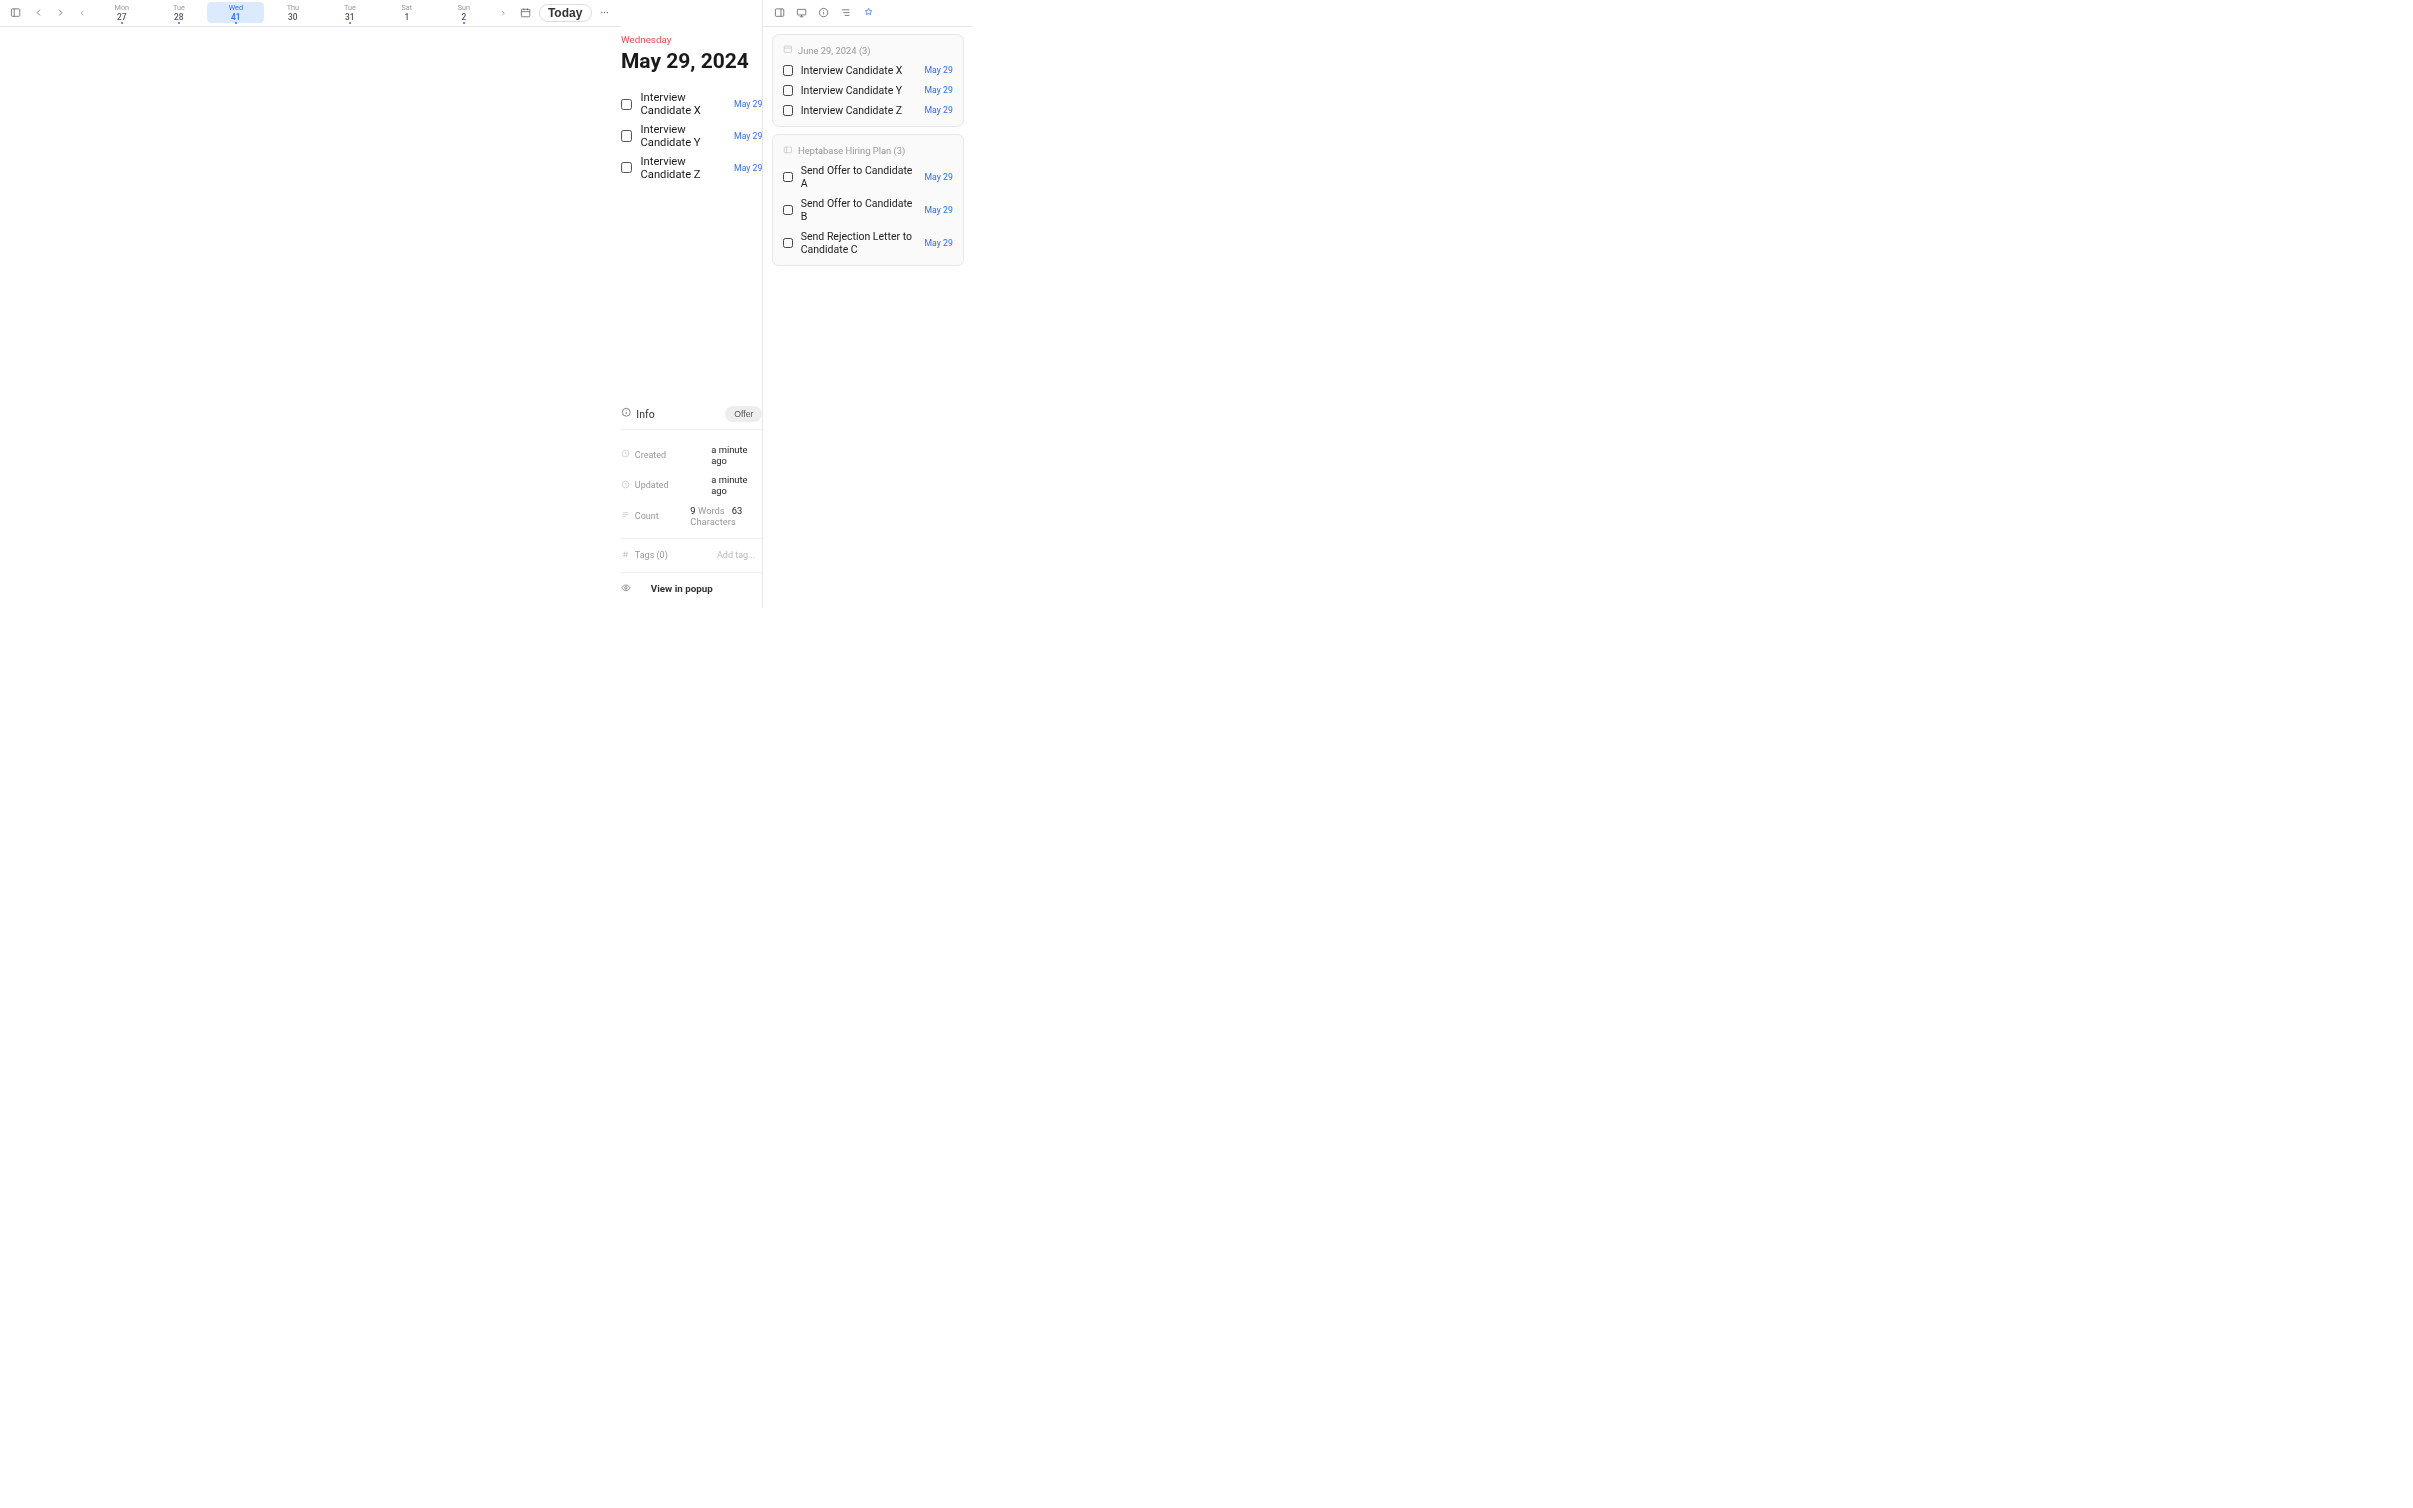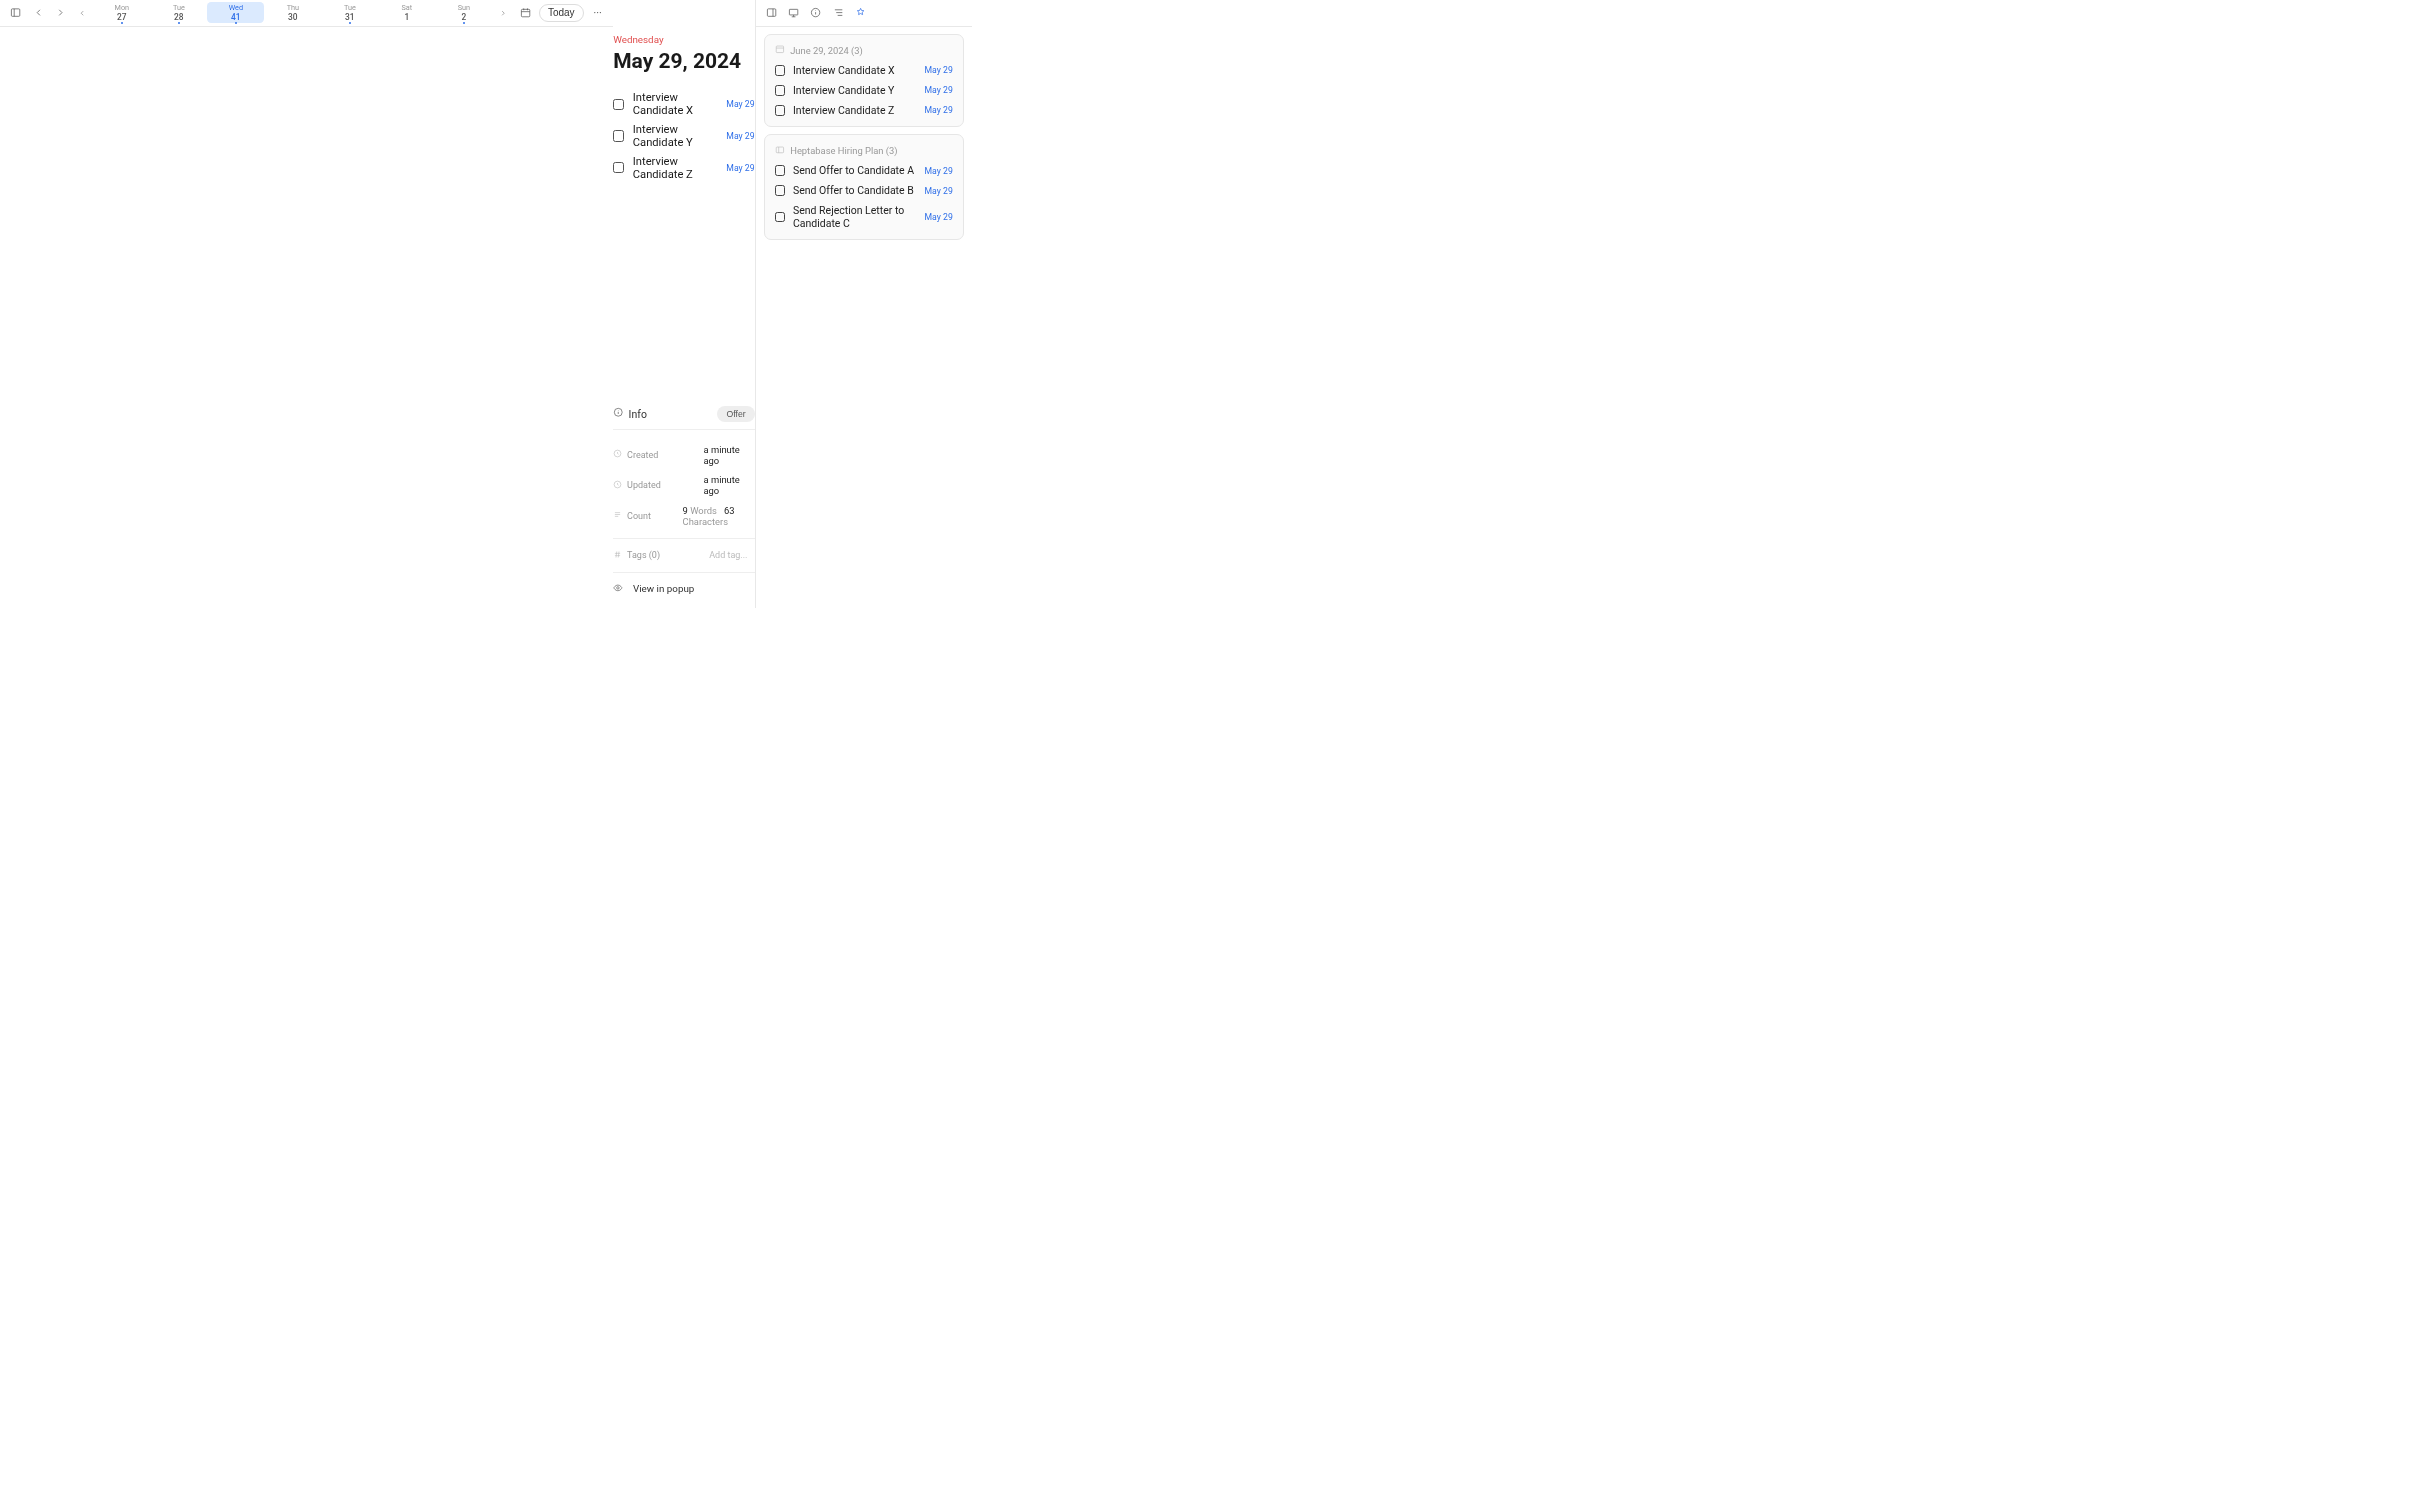--- a/index.html
+++ b/index.html
@@ -47,22 +47,22 @@
 .day-col.selected { background: #dbeafe; }
 .day-col .dow { font-size: 7.3px; color:#999; line-height:1; margin-bottom:0.7px;}
 .day-col.selected .dow { color:#2f6fe8; }
 .day-col .dnum { font-size: 8.4px; color:#555; font-weight:500;}
 .day-col.selected .dnum { color:#2f6fe8; }
 .day-col .dot { position:absolute; bottom:-0.7px; width:2.1px; height:2.1px; border-radius:50%; background:#2f6fe8;}
 
 .topbar-right { display:flex; align-items:center; gap:4.2px; }
 .today-btn {
   height:18px; padding:0 8.4px; border:0.7px solid #ddd; border-radius:9px;
-  background:#fff; font-size:10px; color:#333; cursor:pointer;
-  display:flex; align-items:center;
+  background:#fff; font-size:12px; color:#333; cursor:pointer;
+  display:flex; align-items:center;font-weight:bold;
 }
 
 
 .content { flex:1; overflow:auto; padding: 34px 0 0 0; }
 .note-wrap { max-width: 402px; margin: 0 auto; padding: 0 0 28px 0; position:relative;}
 .note-wrap .weekday { color:#e04f4f; font-size:9.8px; margin-bottom:4.2px;}
 .note-wrap h1 { font-size:21px; font-weight:700; margin-bottom:15.4px;}
 
 .task-row { display:flex; align-items:center; gap:8.4px; padding:2.8px 0; }
 .task-row .chk { width:11.2px; height:11.2px; border:1.1px solid #555; border-radius:2.4px; flex-shrink:0; cursor:pointer;}
@@ -77,21 +77,21 @@
 .info-header .label { font-size:10.5px; }
 .hide-btn { background:#eee; border:none; border-radius:8.4px; padding:2.8px 9px; font-size:8.7px; color:#555; cursor:pointer;}
 .info-body { border-top:0.7px solid #eee; padding-top:9.8px; }
 .info-row { display:flex; align-items:center; padding:4.2px 0; }
 .info-row .key { width:96px; display:flex; align-items:center; gap:4.9px; color:#999; font-size:9px;}
 .info-row .key svg { width:9px; height:9px; stroke:#bbb; fill:none; stroke-width:1.6;}
 .info-row .val { font-size:9.4px; color:#222;}
 .info-row .val .muted { color:#999;}
 .tags-row { border-top:0.7px solid #eee; border-bottom:0.7px solid #eee; margin-top:7px; padding:11px 0;}
 .tags-row .addtag { font-size:9px; color:#bbb; }
-.popup-row { display:flex; align-items:flex-start; gap:10px; padding:9.8px 0; cursor:pointer;}
+.popup-row { display:flex; align-items:flex-start; gap:20px; padding:9.8px 0; cursor:pointer;font-weight:bold;}
 .popup-row svg { width:9.8px; height:9.8px; stroke:#555; fill:none; stroke-width:1.6;}
 .popup-row span { font-size:9.8px; color:#333;}
 
 
 .sidebar { width: 320px; display:flex; flex-direction:column; }
 .sidebar-top {
   height:26.5px; border-bottom:0.7px solid #e8e8e8;
   display:flex; align-items:center; gap:4.2px; padding:0 7px;
 }
 .sidebar-top .icon-btn.active { color:#2f6fe8;}

